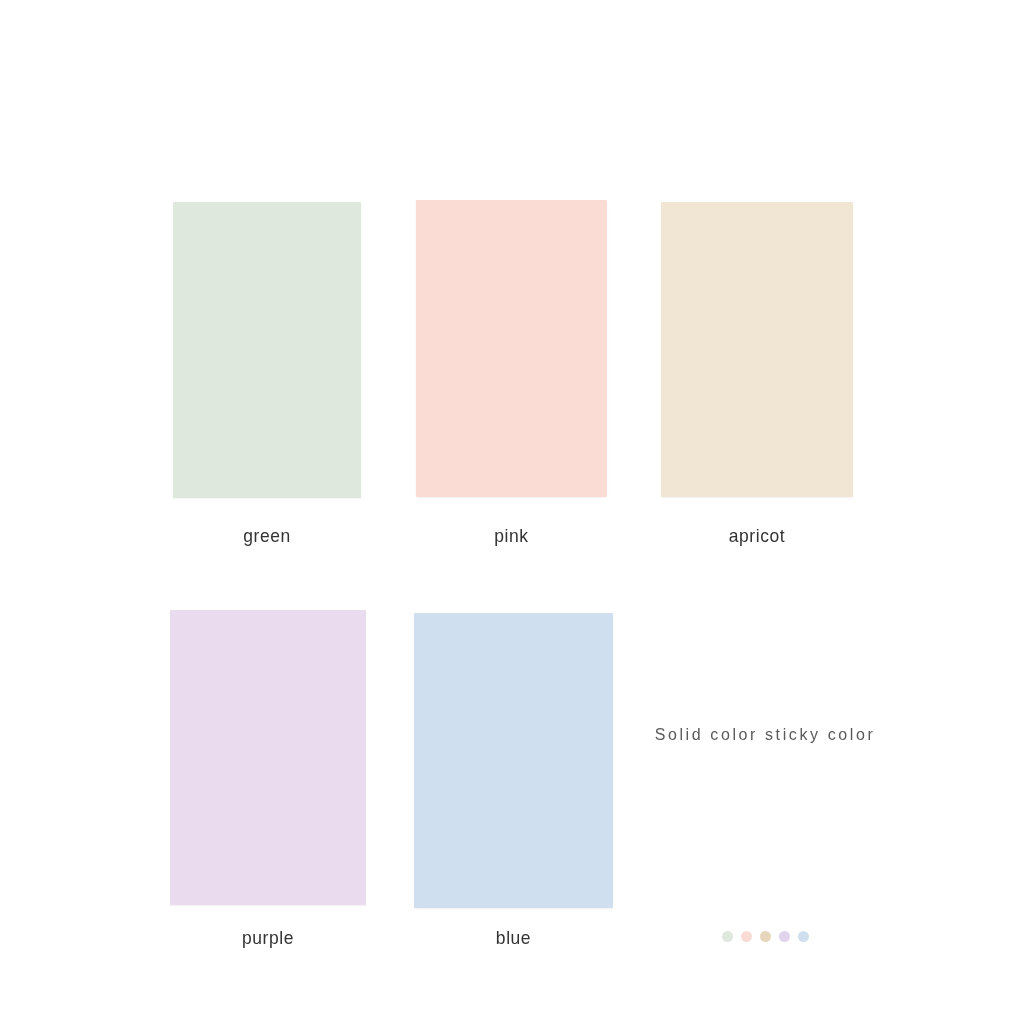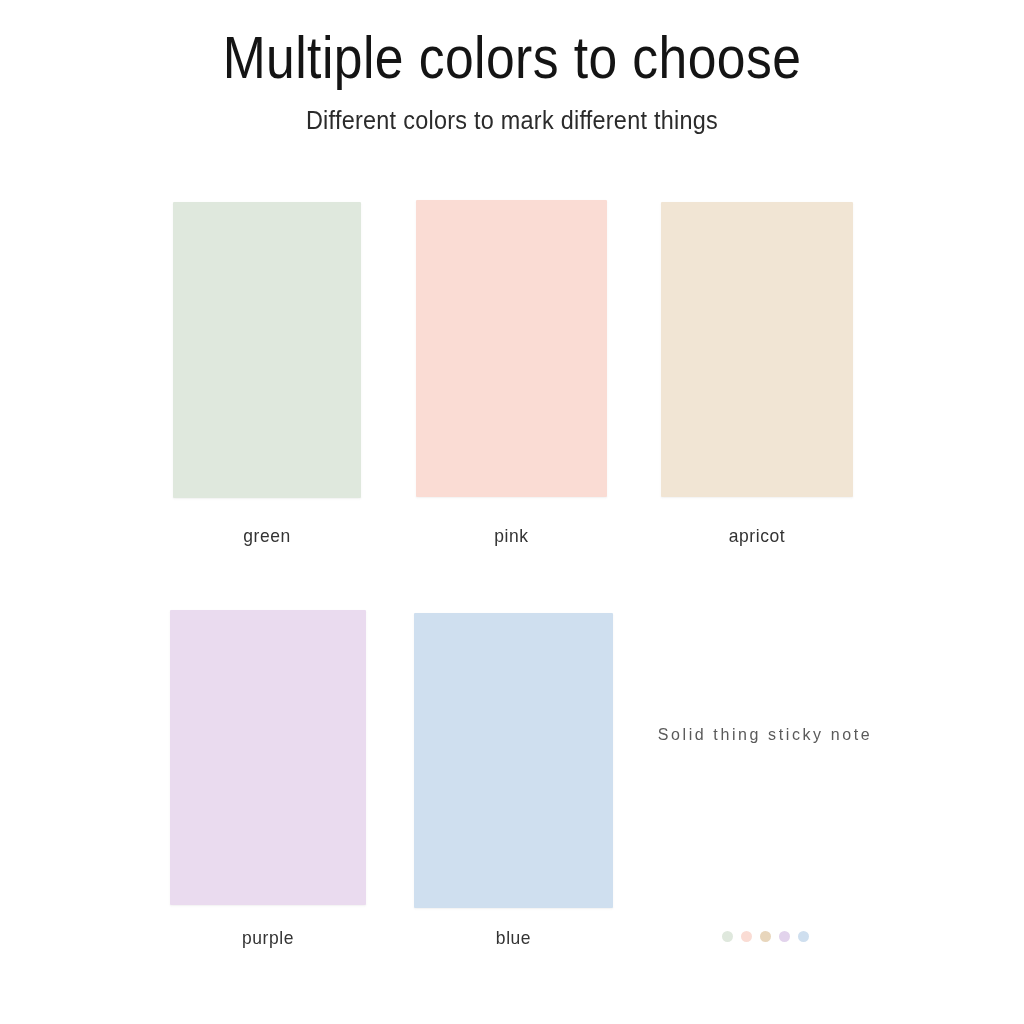--- a/index.html
+++ b/index.html
@@ -133,24 +133,20 @@
     height: 11px;
     border-radius: 50%;
     display: block;
   }
 </style>
 </head>
 <body>
 
 <div class="page">
 
-  <div class="header">
-    <h1 class="title">Multiple colors to choose</h1>
-    <p class="subtitle">Different colors to mark different things</p>
-  </div>
 
   <div class="swatch" id="swatch-green">
     <div class="swatch-chip" style="background: rgb(223, 232, 221);"></div>
   </div>
   <div class="swatch-label" id="label-green">green</div>
 
   <div class="swatch" id="swatch-pink">
     <div class="swatch-chip" style="background: rgb(250, 220, 212);"></div>
   </div>
   <div class="swatch-label" id="label-pink">pink</div>
@@ -164,21 +160,21 @@
     <div class="swatch-chip" style="background: rgb(234, 219, 239);"></div>
   </div>
   <div class="swatch-label" id="label-purple">purple</div>
 
   <div class="swatch" id="swatch-blue">
     <div class="swatch-chip" style="background: rgb(207, 223, 239);"></div>
   </div>
   <div class="swatch-label" id="label-blue">blue</div>
 
   <div class="info-panel">
-    <h2 class="info-heading">Solid thing sticky note</h2>
+    <h2 class="info-heading">Solid color sticky color</h2>
   </div>
 
   <div class="dots">
     <span class="dot" style="background: rgb(223, 232, 221);"></span>
     <span class="dot" style="background: rgb(250, 220, 212);"></span>
     <span class="dot" style="background: rgb(232, 214, 188);"></span>
     <span class="dot" style="background: rgb(226, 211, 236);"></span>
     <span class="dot" style="background: rgb(207, 223, 239);"></span>
   </div>
 

